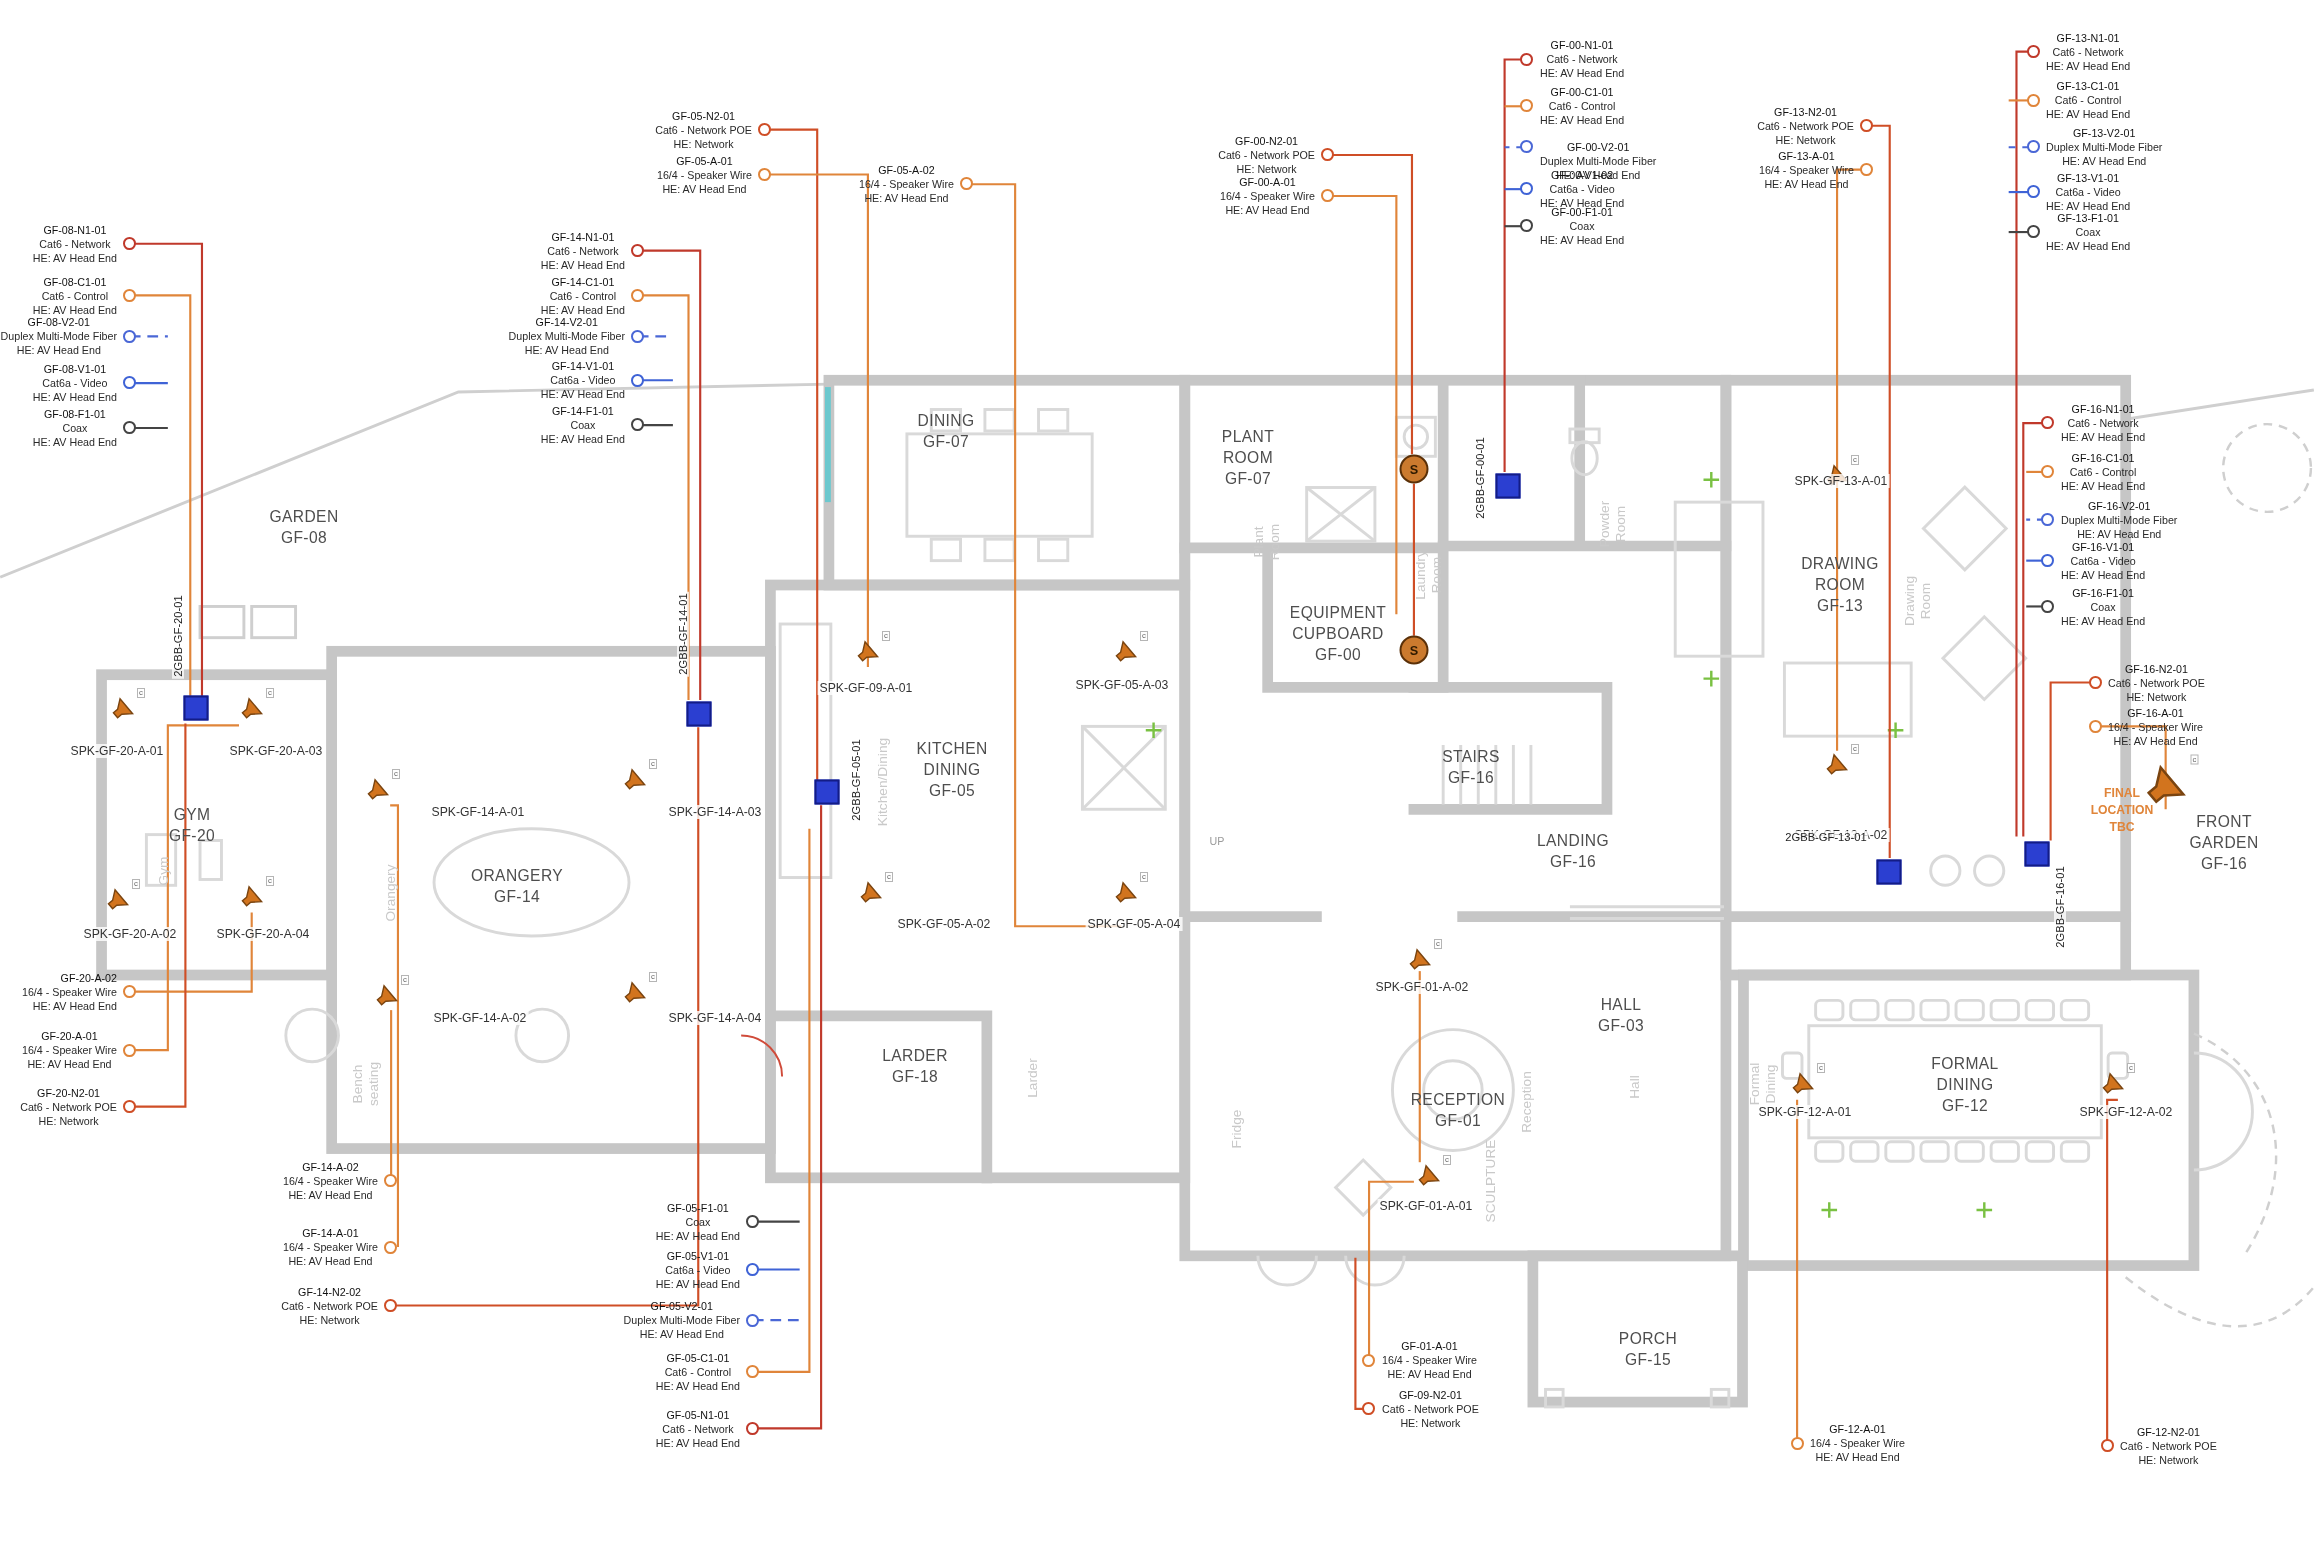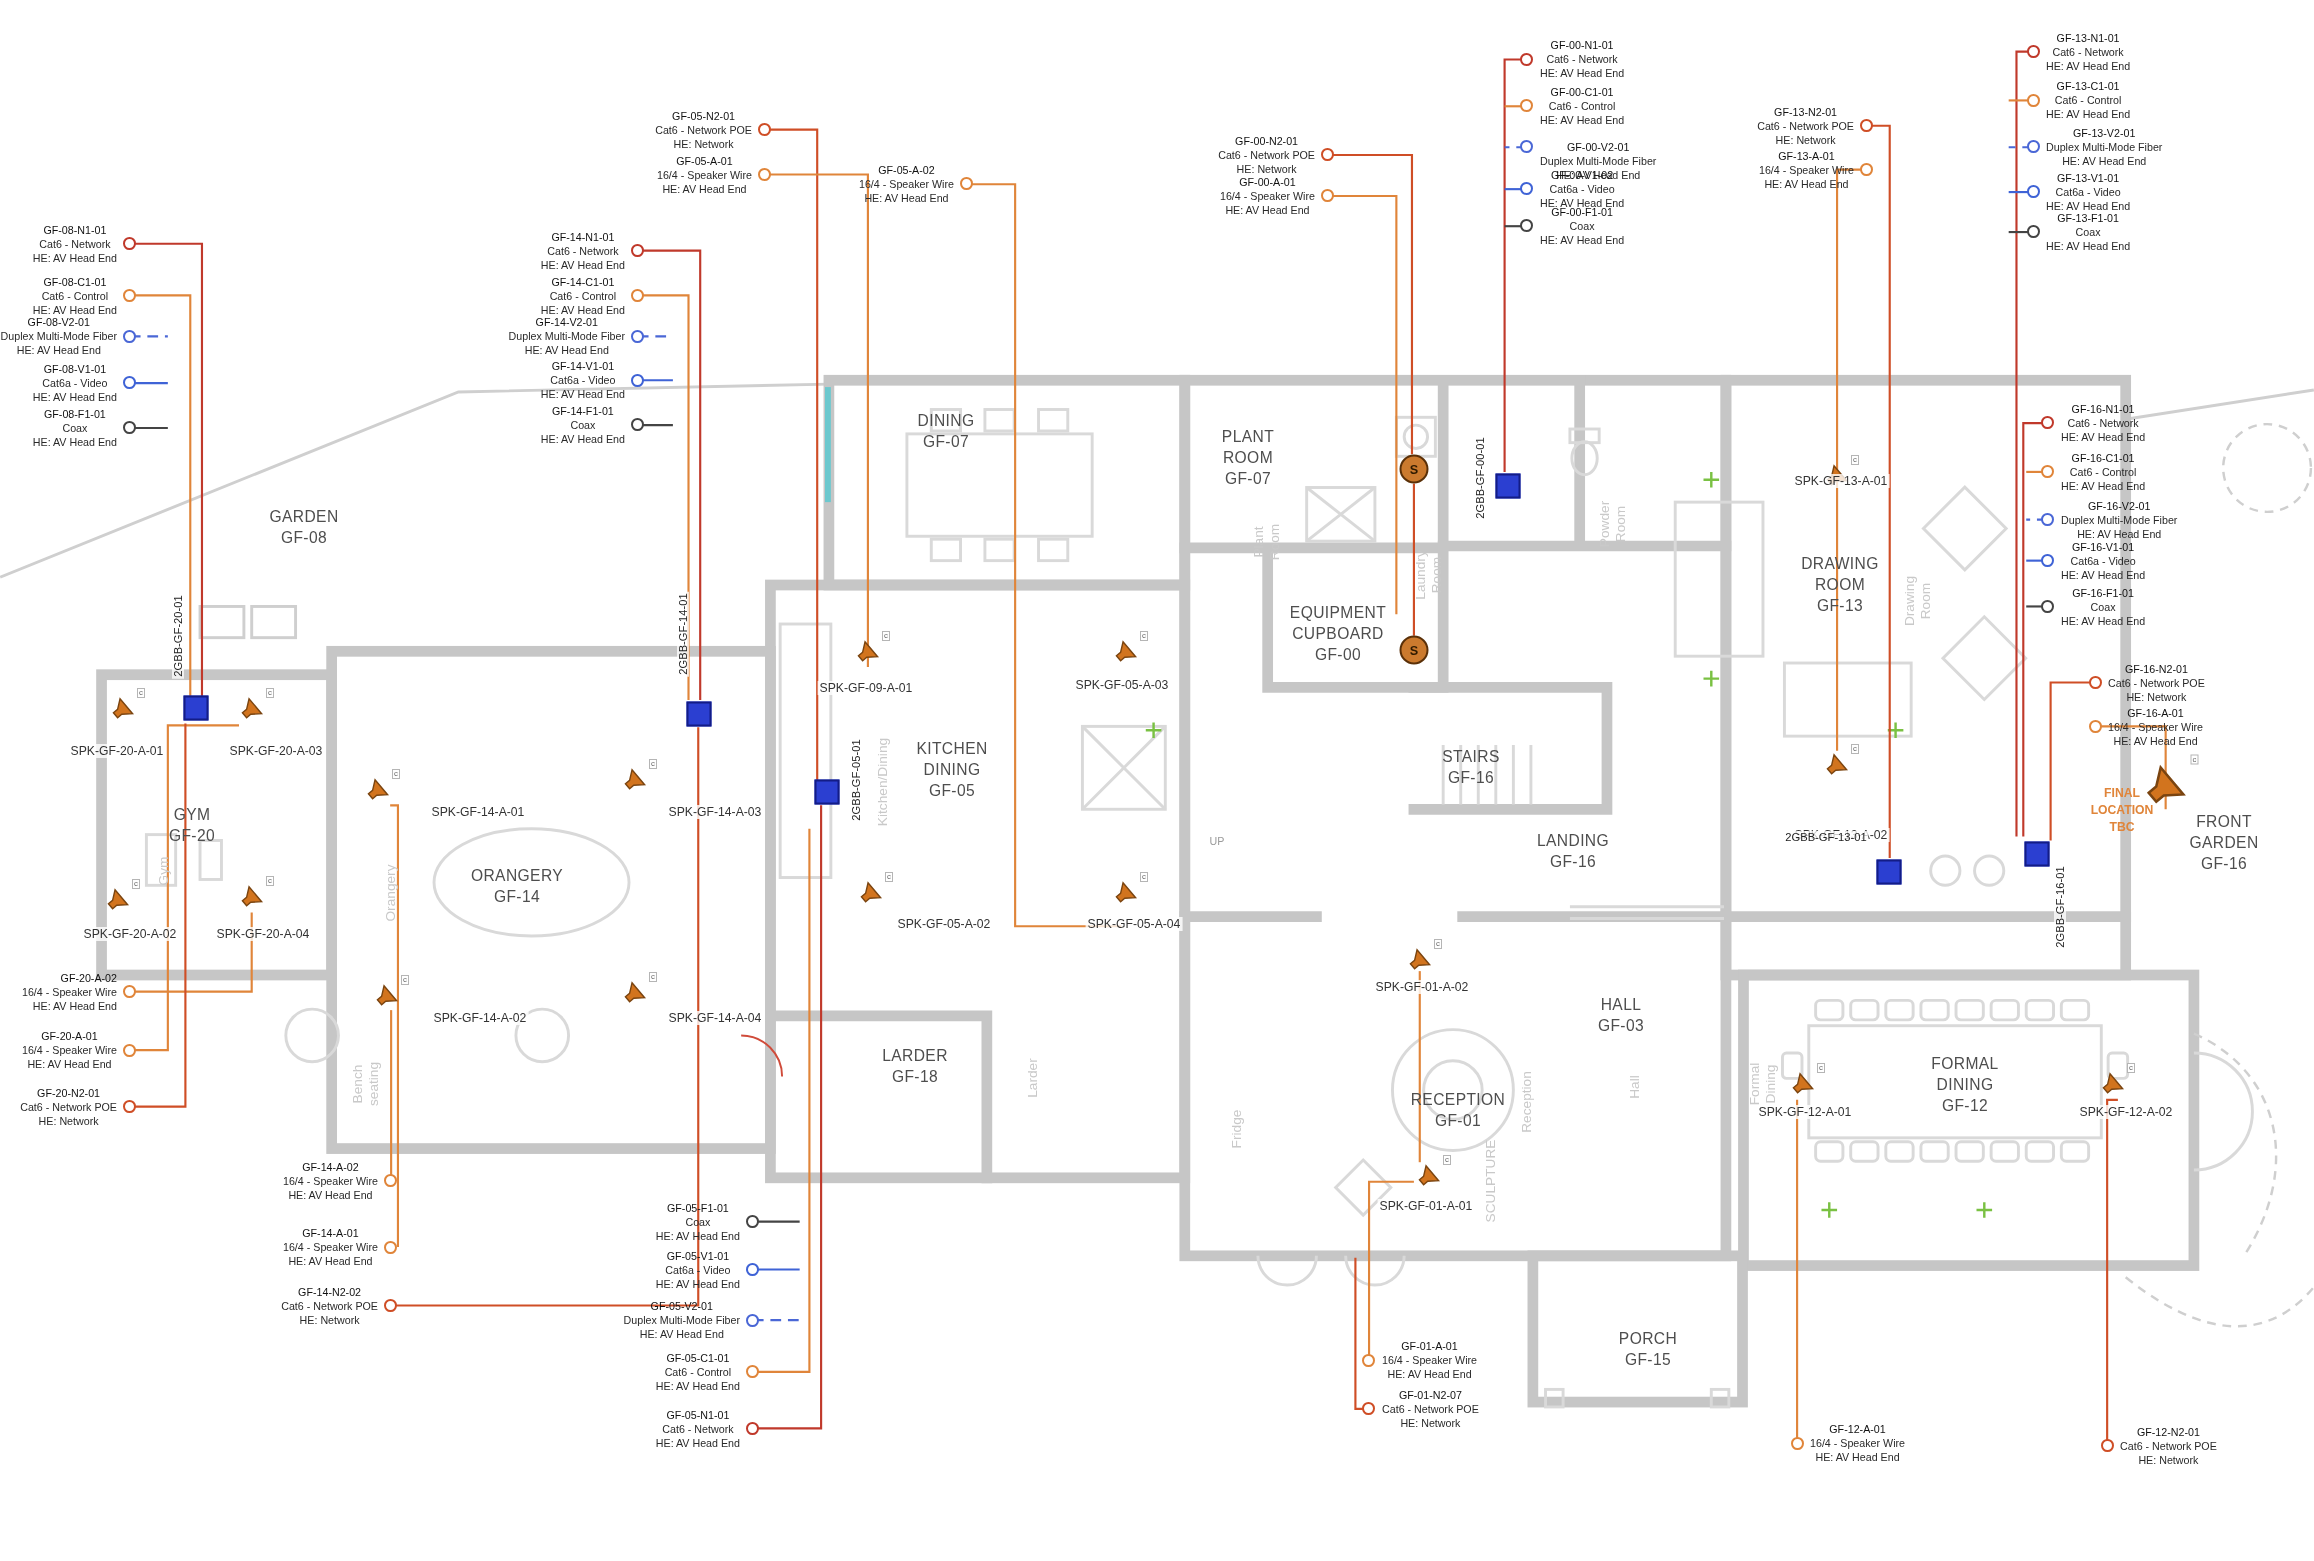--- a/index.html
+++ b/index.html
@@ -484,21 +484,21 @@
       <div>HE: AV Head End</div>
     </div>
     <div class="dot" style="left: 1362px; top: 1354px; border-color: rgb(224, 133, 58);"></div>
     <div class="callout" style="top: 1360px; left: 1382px;">
       <div class="cid">GF-01-A-01</div>
       <div>16/4 - Speaker Wire</div>
       <div>HE: AV Head End</div>
     </div>
     <div class="dot" style="left: 1362px; top: 1402px; border-color: rgb(207, 78, 38);"></div>
     <div class="callout" style="top: 1409px; left: 1382px;">
-      <div class="cid">GF-01-N2-07</div>
+      <div class="cid">GF-09-N2-01</div>
       <div>Cat6 - Network POE</div>
       <div>HE: Network</div>
     </div>
     <div class="dot" style="left: 1791px; top: 1437px; border-color: rgb(224, 133, 58);"></div>
     <div class="callout" style="top: 1443px; left: 1810px;">
       <div class="cid">GF-12-A-01</div>
       <div>16/4 - Speaker Wire</div>
       <div>HE: AV Head End</div>
     </div>
     <div class="dot" style="left: 2101px; top: 1439px; border-color: rgb(207, 78, 38);"></div>

